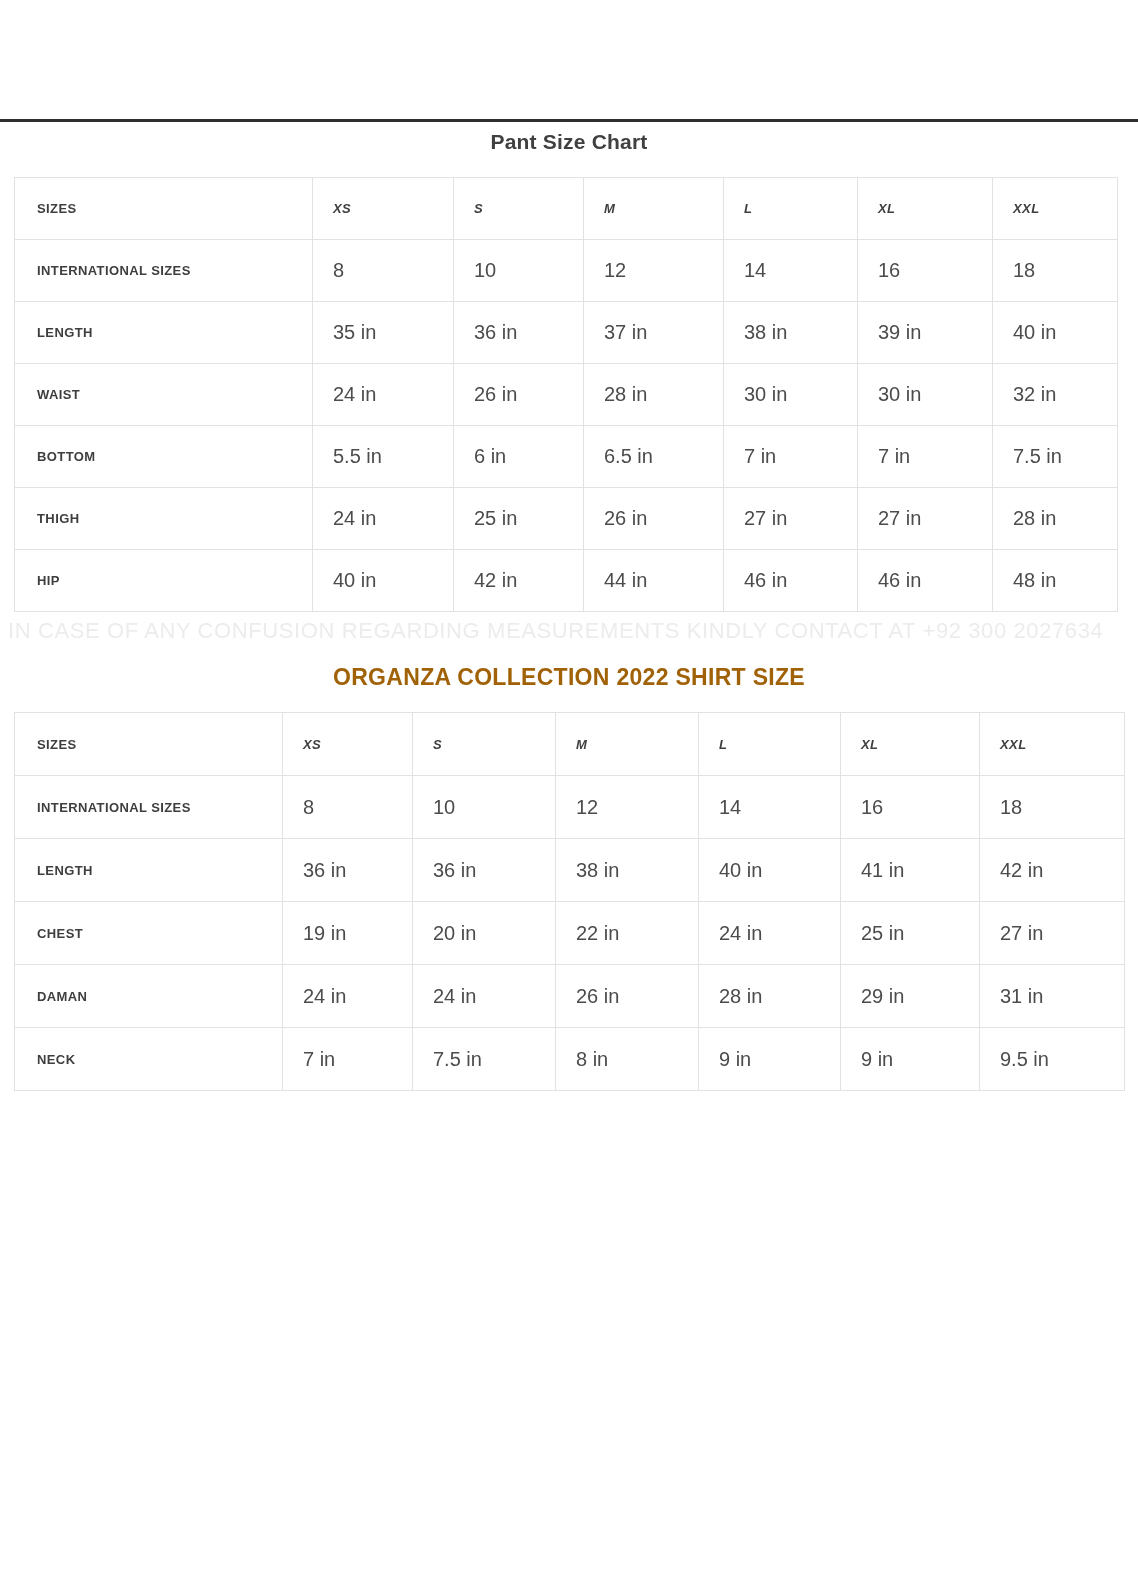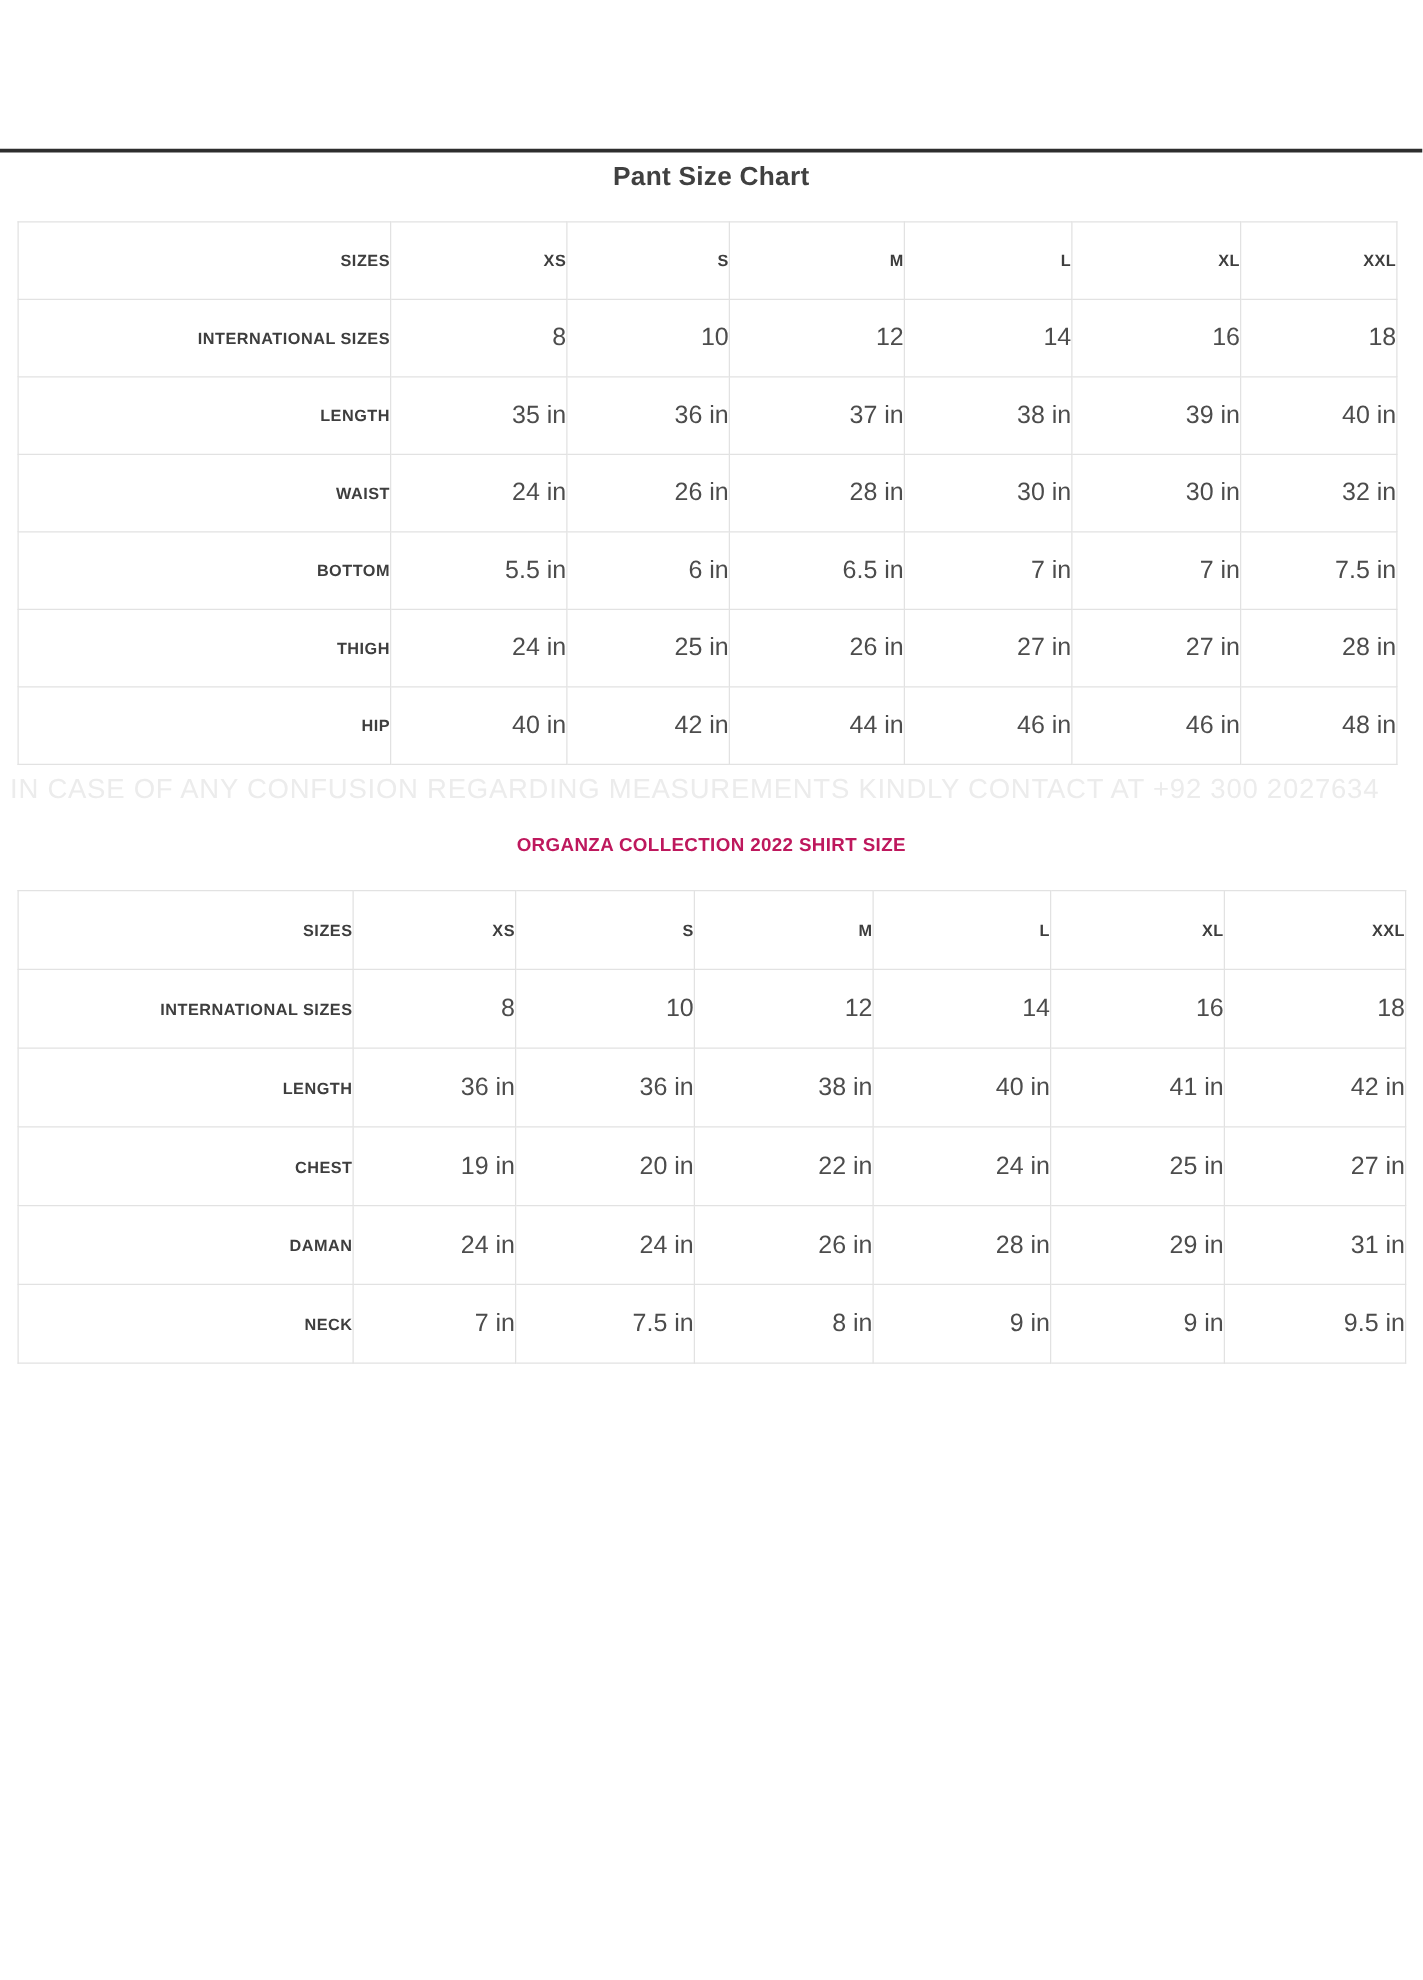--- a/index.html
+++ b/index.html
@@ -19,31 +19,30 @@
     text-align: center;
     font-size: 21px;
     line-height: 25px;
     font-weight: 700;
     color: #404040;
     letter-spacing: 0.2px;
   }
   .shirt-title {
     margin-top: 20px;
     text-align: center;
-    font-size: 15px;
+    font-size: 23px;
     line-height: 26px;
     font-weight: 700;
-    color: #be185d;
+    color: #a16207;
     letter-spacing: 0.3px;
   }
   table.size-table {
     border-collapse: collapse;
     table-layout: fixed;
     margin-left: 14px;
-    text-align: right;
   }
   table.size-table td {
     border: 1px solid #e2e2e2;
     vertical-align: middle;
     background: #ffffff;
     overflow: hidden;
     white-space: nowrap;
   }
   #pant-table { margin-top: 23px; width: 1103px; }
   #shirt-table { margin-top: 22px; width: 1110px; }
@@ -55,21 +54,21 @@
     color: #3e3e3e;
     letter-spacing: 0.4px;
     padding-left: 22px;
   }
   .value-cell {
     font-size: 20px;
     font-weight: 400;
     color: #4c4c4c;
     padding-left: 20px;
   }
-  td.header-col { padding-left: 20px; }
+  td.header-col { padding-left: 20px; font-style: italic; }
   .watermark {
     margin-top: 6px;
     padding-left: 8px;
     font-size: 22px;
     line-height: 26px;
     color: #ececec;
     letter-spacing: 0.6px;
     white-space: nowrap;
     overflow: hidden;
     width: 1138px;

